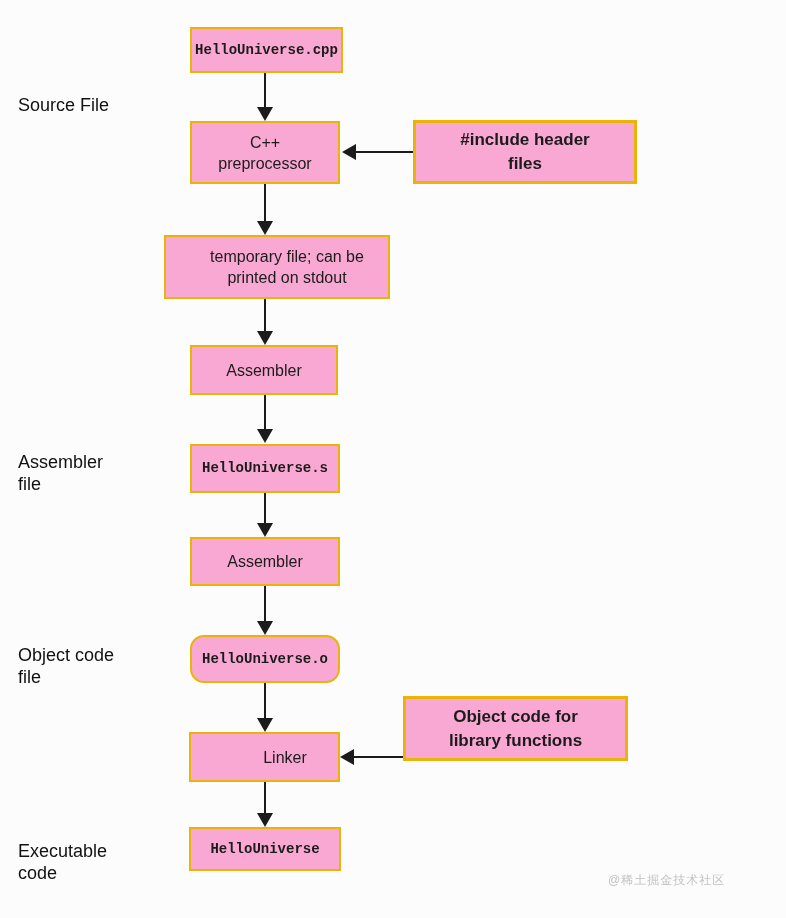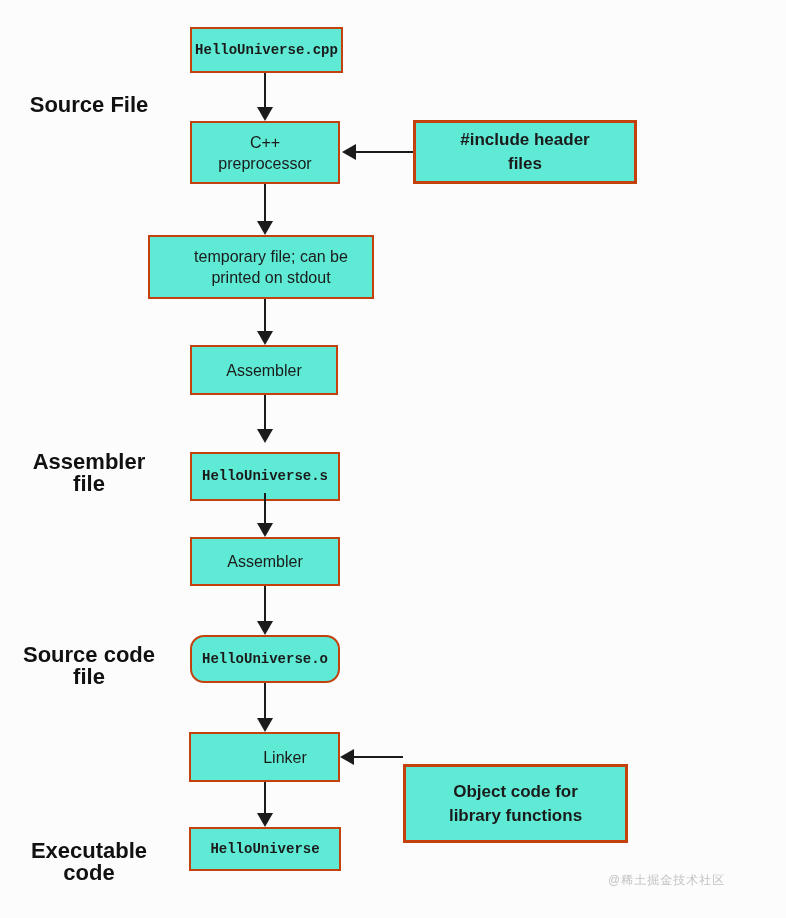--- a/index.html
+++ b/index.html
@@ -8,22 +8,22 @@
     position: relative;
     width: 786px;
     height: 918px;
     background: #fcfcfc;
     font-family: "Liberation Sans", sans-serif;
     color: #1b1b1b;
     overflow: hidden;
   }
   .node {
     position: absolute;
-    background: #5eead4;
-    border: 2px solid #c2410c;
+    background: #f9a8d4;
+    border: 2px solid #eab308;
     display: flex;
     align-items: center;
     justify-content: center;
     text-align: center;
     white-space: pre-line;
     font-size: 16px;
     line-height: 21px;
     color: #1b1b1b;
   }
   .node.mono {
@@ -34,24 +34,23 @@
   }
   .node.emph {
     border-width: 3px;
     font-weight: 700;
     font-size: 17px;
     line-height: 24px;
   }
   .side-label {
     position: absolute;
     width: 142px;
-    font-weight: 700;
-    font-size: 22px;
+    font-weight: 400;
+    font-size: 18px;
     line-height: 22px;
-    text-align: center;
     white-space: pre-line;
     color: #111;
   }
   .varrow {
     position: absolute;
     width: 2px;
     background: #1b1b1b;
   }
   .varrow::after {
     content: "";
@@ -88,49 +87,49 @@
   }
 </style>
 </head>
 <body>
 
 <div class="page">
 
   <div class="side-label" style="left:18px; top:94px;">Source File</div>
   <div class="side-label" style="left:18px; top:451px;">Assembler
 file</div>
-  <div class="side-label" style="left:18px; top:644px;">Source code
+  <div class="side-label" style="left:18px; top:644px;">Object code
 file</div>
   <div class="side-label" style="left:18px; top:840px;">Executable
 code</div>
 
   <div class="node mono" style="left:190px; top:27px; width:153px; height:46px;">HelloUniverse.cpp</div>
 
   <div class="node" style="left:190px; top:121px; width:150px; height:63px;">C++
 preprocessor</div>
 
-  <div class="node" style="left:148px; top:235px; width:226px; height:64px;padding-left:20px;">temporary file; can be
+  <div class="node" style="left:164px; top:235px; width:226px; height:64px;padding-left:20px;">temporary file; can be
 printed on stdout</div>
 
   <div class="node" style="left:190px; top:345px; width:148px; height:50px;">Assembler</div>
 
-  <div class="node mono" style="left:190px; top:444px; width:150px; height:49px;margin-top:8px;">HelloUniverse.s</div>
+  <div class="node mono" style="left:190px; top:444px; width:150px; height:49px;">HelloUniverse.s</div>
 
   <div class="node" style="left:190px; top:537px; width:150px; height:49px;">Assembler</div>
 
   <div class="node mono" style="left:190px; top:635px; width:150px; height:48px;border-radius:14px;">HelloUniverse.o</div>
 
   <div class="node" style="left:189px; top:732px; width:151px; height:50px;padding-left:41px;">Linker</div>
 
   <div class="node mono" style="left:189px; top:827px; width:152px; height:44px;">HelloUniverse</div>
 
   <div class="node emph" style="left:413px; top:120px; width:224px; height:64px;">#include header
 files</div>
 
-  <div class="node emph" style="left:403px; top:764px; width:225px; height:79px;">Object code for
+  <div class="node emph" style="left:403px; top:696px; width:225px; height:65px;">Object code for
 library functions</div>
 
   <div class="varrow" style="left:264px; top:73px;  height:35px;"></div>
   <div class="varrow" style="left:264px; top:184px; height:38px;"></div>
   <div class="varrow" style="left:264px; top:299px; height:33px;"></div>
   <div class="varrow" style="left:264px; top:395px; height:35px;"></div>
   <div class="varrow" style="left:264px; top:493px; height:31px;"></div>
   <div class="varrow" style="left:264px; top:586px; height:36px;"></div>
   <div class="varrow" style="left:264px; top:683px; height:36px;"></div>
   <div class="varrow" style="left:264px; top:782px; height:32px;"></div>

